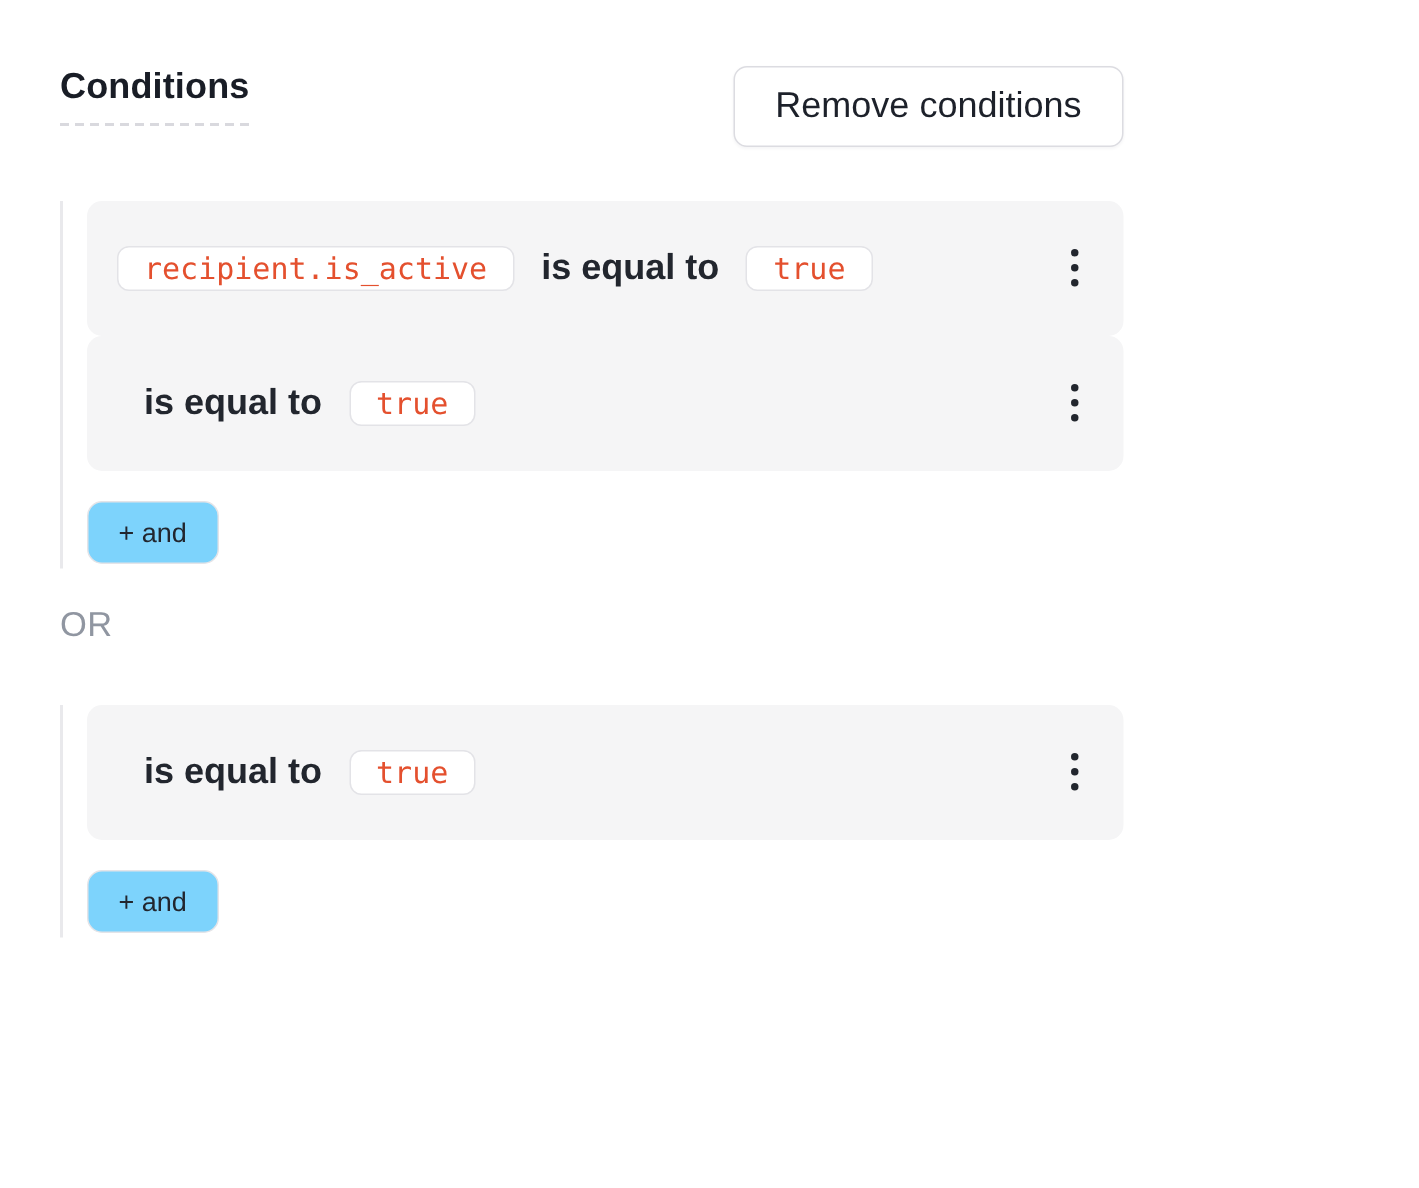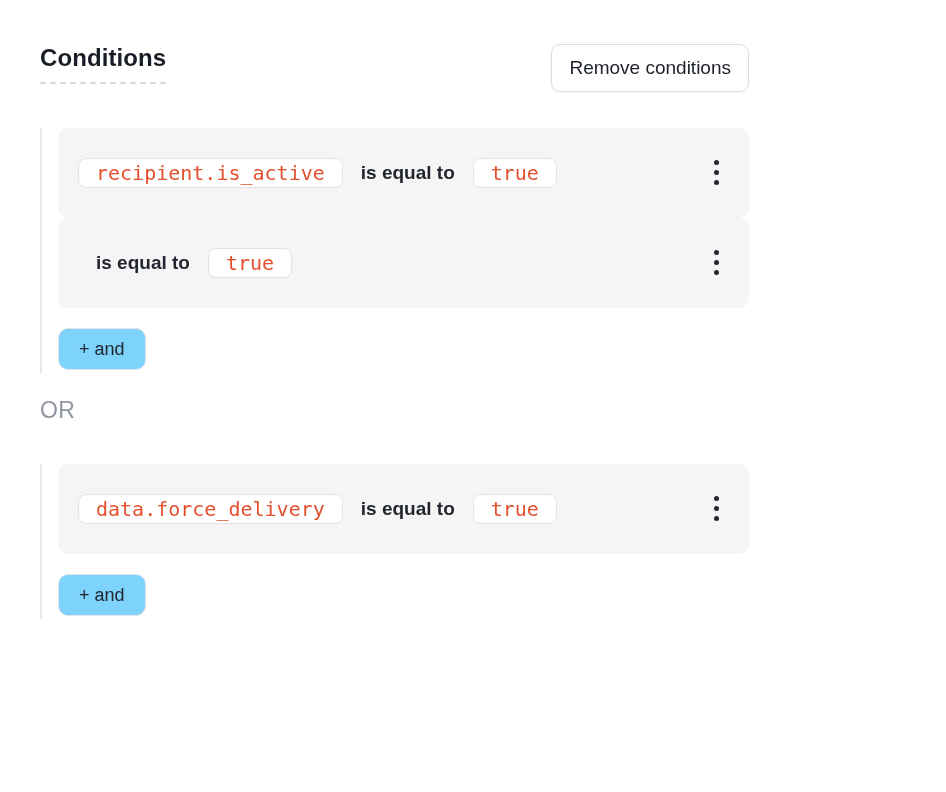--- a/index.html
+++ b/index.html
@@ -13,30 +13,30 @@
   }
   *{box-sizing:border-box;margin:0;padding:0;}
   html,body{background:#fff;}
   body{font-family:"Liberation Sans","DejaVu Sans",sans-serif;color:var(--text-dark);}
   .page{width:792px;height:792px;background:#fff;padding:44px 43px 0 40px;overflow:hidden;}
 
   .header{display:flex;justify-content:space-between;align-items:flex-start;margin-bottom:36px;}
   .page-title{font-size:24px;font-weight:600;letter-spacing:.1px;color:#191d26;
     padding-bottom:10px;border-bottom:2px dashed #d9d9de;display:inline-block;}
   .remove-btn{background:#fff;border:1px solid var(--btn-border);border-radius:9px;
-    padding:12px 17px;font-family:inherit;font-size:19px;color:var(--text-dark);
+    padding:12px 27px;font-family:inherit;font-size:24px;color:var(--text-dark);
     cursor:pointer;box-shadow:0 1px 2px rgba(16,24,40,.04);line-height:1.15;}
 
   .group{border-left:2px solid var(--group-line);padding-left:16px;padding-bottom:3px;}
   .cond-row{background:var(--row-bg);border-radius:10px;height:90px;
     display:flex;align-items:center;padding:0 20px;}
   .chip{background:#fff;border:1px solid var(--chip-border);border-radius:8px;
     padding:3px 17px;font-family:"DejaVu Sans Mono","Liberation Mono",monospace;
     font-size:20px;line-height:1.1;color:var(--accent);cursor:pointer;white-space:nowrap;}
-  .op{margin:0 18px;font-size:19px;font-weight:700;color:#22262e;cursor:pointer;}
+  .op{margin:0 18px;font-size:24px;font-weight:700;color:#22262e;cursor:pointer;}
   .kebab{margin-left:auto;background:none;border:none;cursor:pointer;
     display:flex;flex-direction:column;align-items:center;gap:5px;padding:8px 10px;}
   .kebab .dot{width:5px;height:5px;border-radius:50%;background:#22262e;}
 
   .joiner{font-size:23px;font-weight:500;color:var(--joiner-gray);letter-spacing:.3px;}
   .joiner.and{margin:22px 0 22px 12px;}
   .joiner.or{margin:24px 0 40px 0;}
 
   .add-btn{background:#7dd3fc;border:1px solid #e4e4e8;border-radius:10px;
     padding:11px 20px;font-family:inherit;font-size:18px;color:#22262e;
@@ -81,21 +81,20 @@
 
     <button class="add-btn add-and">+ and</button>
   </div>
 
   <div class="joiner or">OR</div>
 
   
   <div class="group">
 
     <div class="cond-row">
-      <button class="chip">data.force_delivery</button>
       <span class="op">is equal to</span>
       <button class="chip">true</button>
       <button class="kebab">
         <span class="dot"></span>
         <span class="dot"></span>
         <span class="dot"></span>
       </button>
     </div>
 
     <button class="add-btn add-and">+ and</button>

